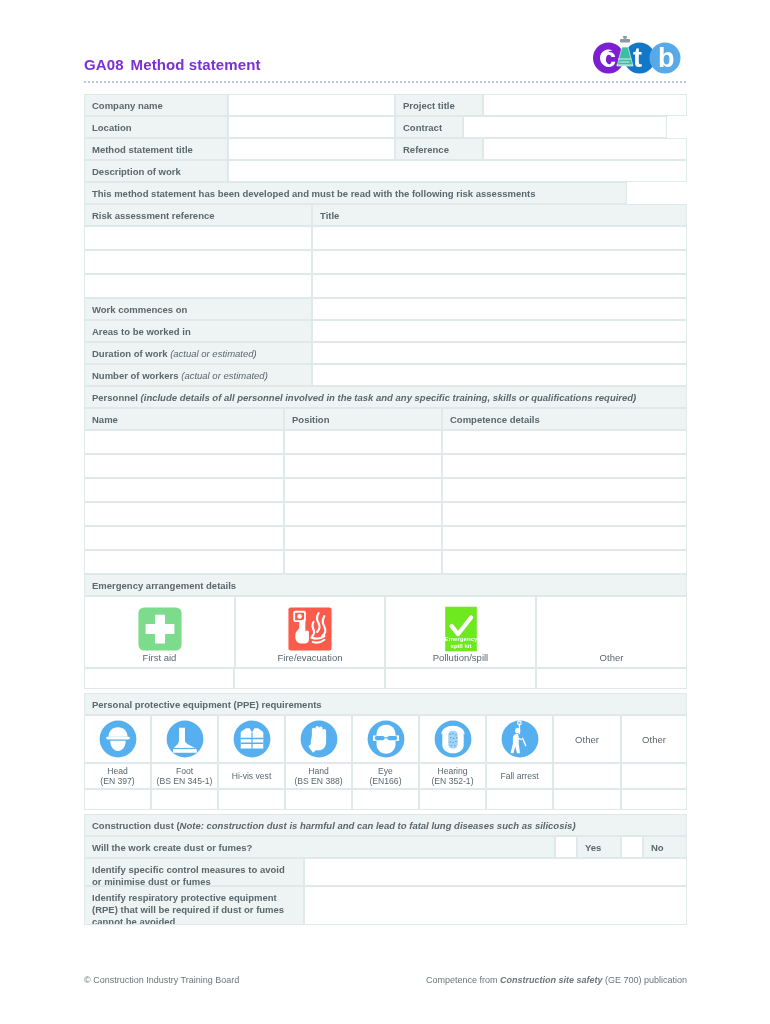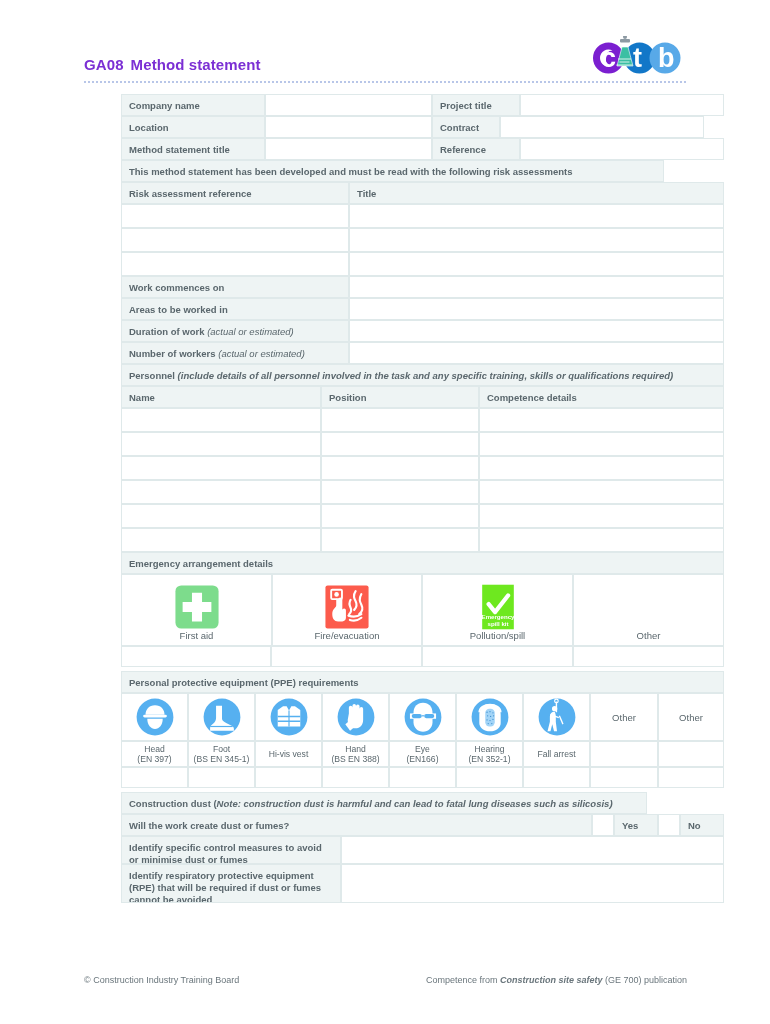--- a/index.html
+++ b/index.html
@@ -21,21 +21,21 @@
     letter-spacing:0.1px; white-space:nowrap;
   }
   .doc-title .code { margin-right:7px; }
   .hrule {
     position:absolute; left:0; top:43px; width:602px; height:2px;
     background-image: repeating-linear-gradient(to right,#b8c6e8 0 2px, transparent 2px 4px);
   }
   .logo { position:absolute; right:-2px; top:-2px; width:96px; height:40px; }
 
   
-  .sheet { position:absolute; left:84px; top:94px; width:603px;margin-left:37px; }
+  .sheet { position:absolute; left:84px; top:94px; width:603px; }
   .row { display:flex; width:100%; }
   .cell {
     border:1px solid #dfe9ea;
     background:#ffffff;
     font-size:9.5px;
     line-height:1.28;
     padding:5px 7px;
     overflow:hidden;
   }
   .cell.lbl {
@@ -147,20 +147,24 @@
       <div class="cell blank h22" style="width:167px"></div>
       <div class="cell lbl h22" style="width:68px">Contract no.</div>
       <div class="cell blank h22" style="width:204px"></div>
     </div>
     <div class="row">
       <div class="cell lbl h22" style="width:144px">Method statement title</div>
       <div class="cell blank h22" style="width:167px"></div>
       <div class="cell lbl h22" style="width:88px">Reference</div>
       <div class="cell blank h22" style="width:204px"></div>
     </div>
+    <div class="row">
+      <div class="cell lbl h22" style="width:144px">Description of work</div>
+      <div class="cell blank h22" style="width:459px"></div>
+    </div>
 
     <div class="row">
       <div class="cell band h22" style="width:543px">This method statement has been developed and must be read with the following risk assessments</div>
     </div>
 
     <div class="row">
       <div class="cell head h22" style="width:228px">Risk assessment reference</div>
       <div class="cell head h22" style="width:375px">Title</div>
     </div>
     <div class="row">
@@ -399,21 +403,21 @@
       <div class="cell blank h21" style="width:67px"></div>
       <div class="cell blank h21" style="width:67px"></div>
       <div class="cell blank h21" style="width:67px"></div>
       <div class="cell blank h21" style="width:68px"></div>
       <div class="cell blank h21" style="width:66px"></div>
     </div>
 
     <div class="gap"></div>
 
     <div class="row">
-      <div class="cell band h22" style="width:526px"><span>Construction dust (</span><b>Note:</b><i> construction dust is harmful and can lead to fatal lung diseases such as silicosis)</i></div>
+      <div class="cell band h22" style="width:603px"><span>Construction dust (</span><b>Note:</b><i> construction dust is harmful and can lead to fatal lung diseases such as silicosis)</i></div>
     </div>
     <div class="row">
       <div class="cell lbl h22" style="width:471px">Will the work create dust or fumes?</div>
       <div class="cell blank h22" style="width:22px"></div>
       <div class="cell lbl h22" style="width:44px">Yes</div>
       <div class="cell blank h22" style="width:22px"></div>
       <div class="cell lbl h22" style="width:44px">No</div>
     </div>
     <div class="row">
       <div class="cell lbl" style="width:220px;height:28px">Identify specific control measures to avoid or minimise dust or fumes</div>

